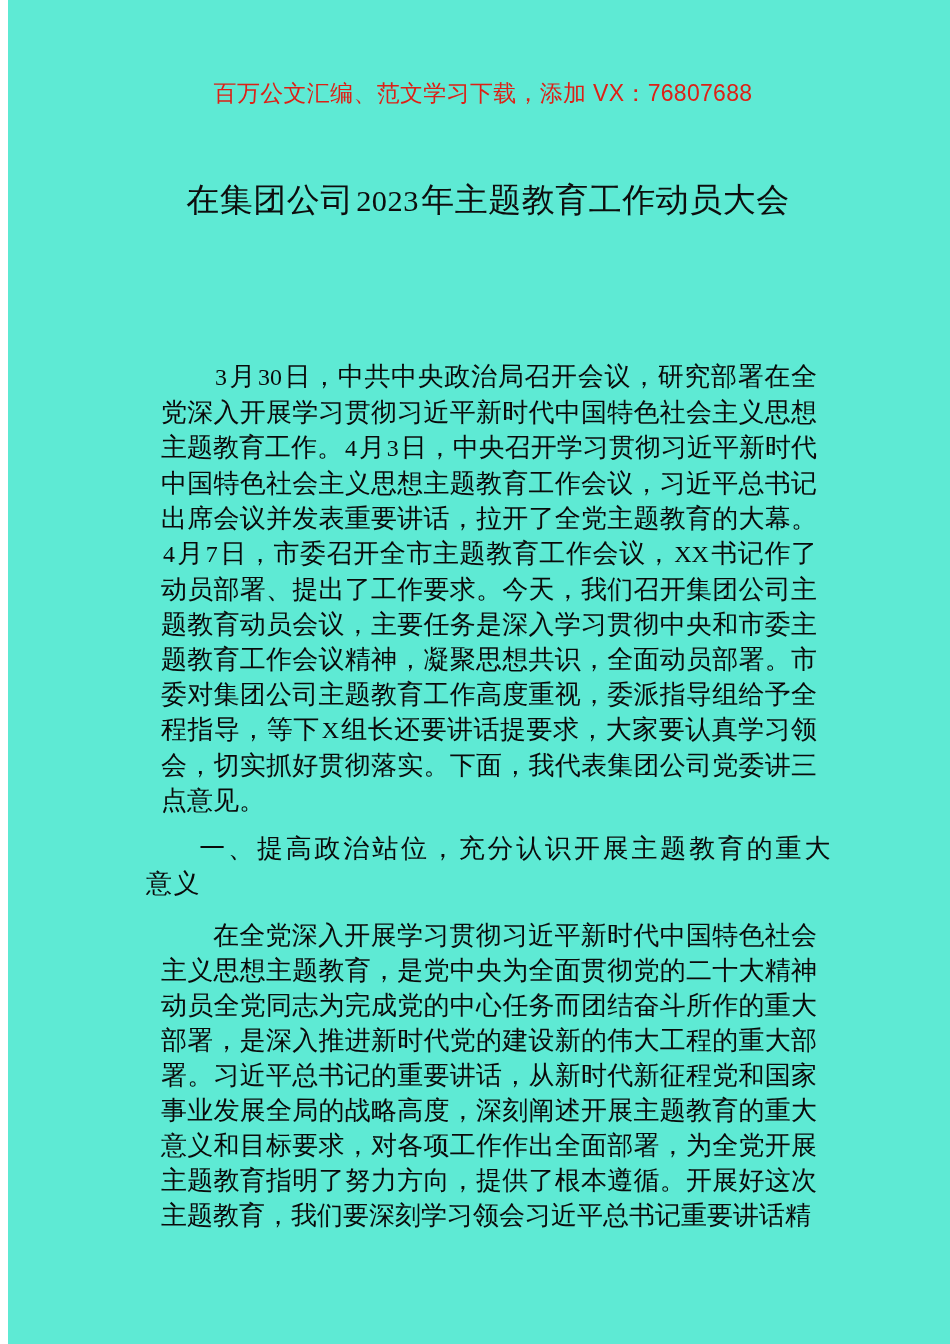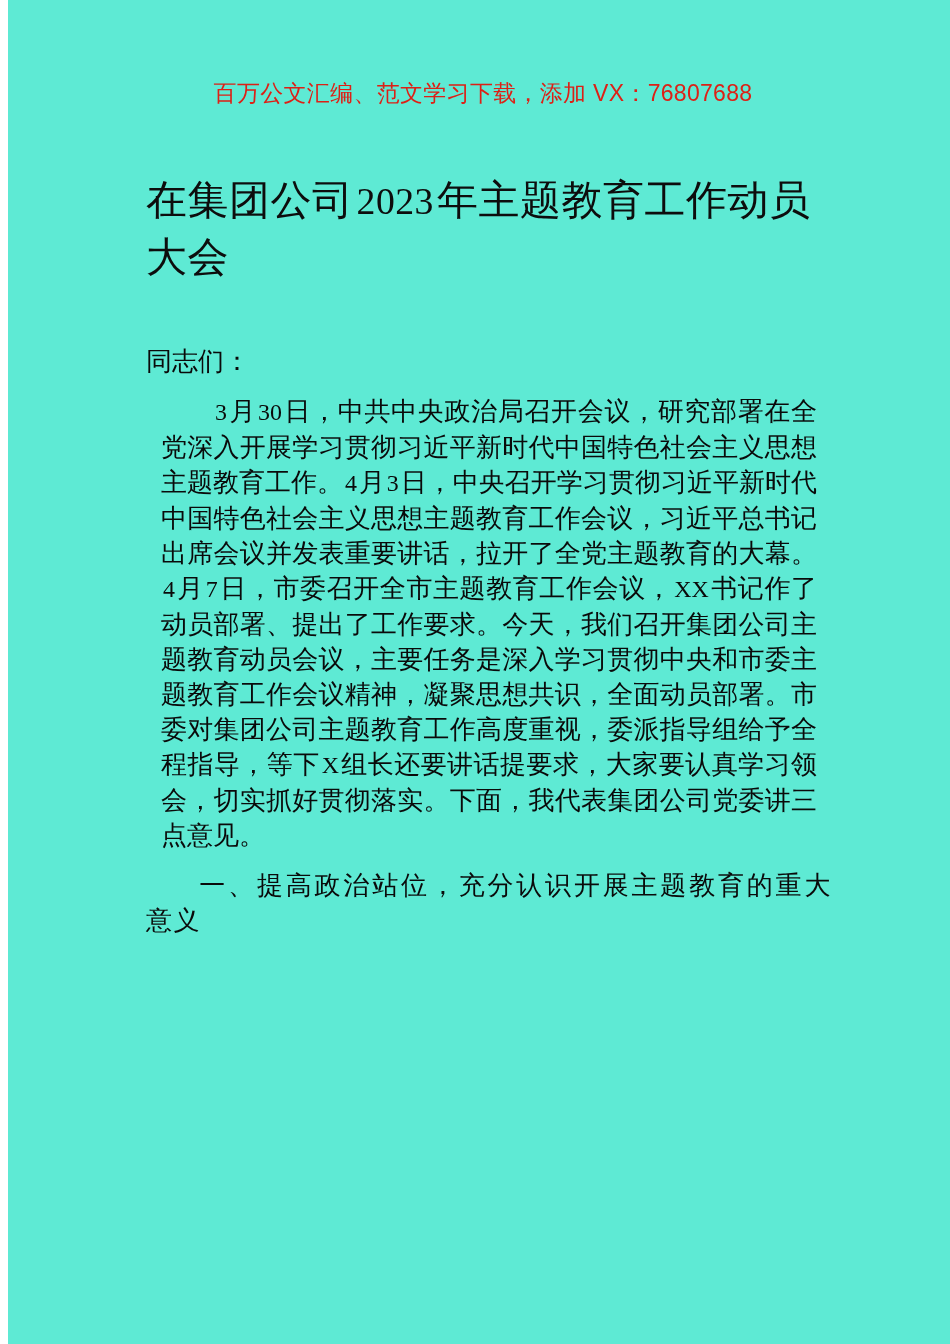--- a/index.html
+++ b/index.html
@@ -41,22 +41,22 @@
     color: #dd2016;
     font-family: "Liberation Sans", "DejaVu Sans", sans-serif;
   }
 
   
   .doc-title {
     position: absolute;
     left: 138px;
     top: 172px;
     width: 684px;
-    text-align: left;
-    font-size: 41px;
+    text-align: center;
+    font-size: 33px;
     line-height: 56px;
     font-weight: 400;
     letter-spacing: 0.5px;
     color: #0d0d0d;
     font-family: "Liberation Sans", "DejaVu Sans", sans-serif;
   }
   .doc-title .ln {
     display: block;
   }
 
@@ -82,21 +82,21 @@
 
   .para {
     margin: 15px;
     text-indent: 2em;
   }
 
   
   .heading-para {
     margin: 0;
     text-indent: 2.05em;
-    font-family: Liberation Serif, serif;
+    font-family: Liberation Mono, monospace;
     font-weight: 400;
     letter-spacing: 1.6px;
     font-size: 26px;
     line-height: 35px;
   }
 
   
   .lat {
     font-family: "Liberation Serif", "DejaVu Serif", serif;
     font-size: 0.92em;
@@ -108,18 +108,18 @@
 
 <div class="page">
 
   <div class="watermark">百万公文汇编、范文学习下载，添加 VX：76807688</div>
 
   <div class="doc-title">
     <span class="ln">在集团公司<span class="lat">2023</span>年主题教育工作动员大会</span>
   </div>
 
   <div class="body-block">
-    <p class="salutation">同志们：</p>
     <p class="para"><span class="lat">3</span>月<span class="lat">30</span>日，中共中央政治局召开会议，研究部署在全党深入开展学习贯彻习近平新时代中国特色社会主义思想主题教育工作。<span class="lat">4</span>月<span class="lat">3</span>日，中央召开学习贯彻习近平新时代中国特色社会主义思想主题教育工作会议，习近平总书记出席会议并发表重要讲话，拉开了全党主题教育的大幕。<span class="lat">4</span>月<span class="lat">7</span>日，市委召开全市主题教育工作会议，<span class="lat">XX</span>书记作了动员部署、提出了工作要求。今天，我们召开集团公司主题教育动员会议，主要任务是深入学习贯彻中央和市委主题教育工作会议精神，凝聚思想共识，全面动员部署。市委对集团公司主题教育工作高度重视，委派指导组给予全程指导，等下<span class="lat">X</span>组长还要讲话提要求，大家要认真学习领会，切实抓好贯彻落实。下面，我代表集团公司党委讲三点意见。</p>
     <p class="heading-para">一、提高政治站位，充分认识开展主题教育的重大意义</p>
+    <p class="para">在全党深入开展学习贯彻习近平新时代中国特色社会主义思想主题教育，是党中央为全面贯彻党的二十大精神动员全党同志为完成党的中心任务而团结奋斗所作的重大部署，是深入推进新时代党的建设新的伟大工程的重大部署。习近平总书记的重要讲话，从新时代新征程党和国家事业发展全局的战略高度，深刻阐述开展主题教育的重大意义和目标要求，对各项工作作出全面部署，为全党开展主题教育指明了努力方向，提供了根本遵循。开展好这次主题教育，我们要深刻学习领会习近平总书记重要讲话精</p>
   </div>
 
 </div>
 
 </body></html>

